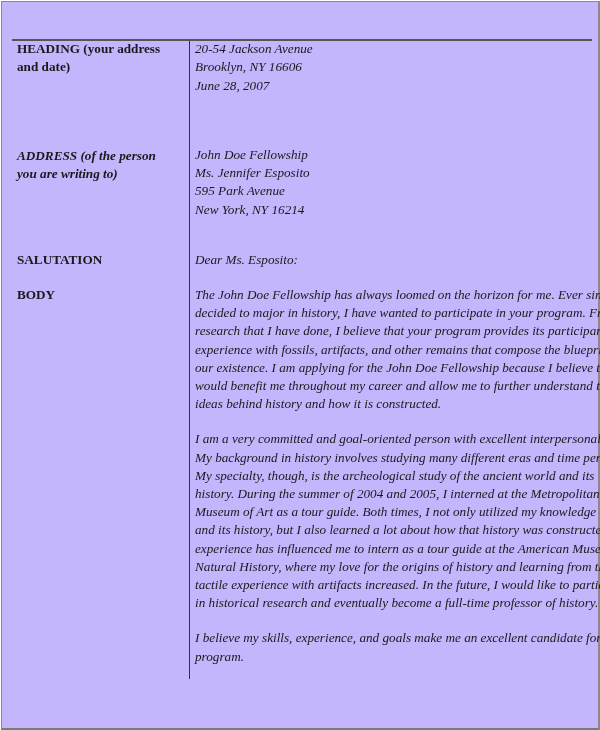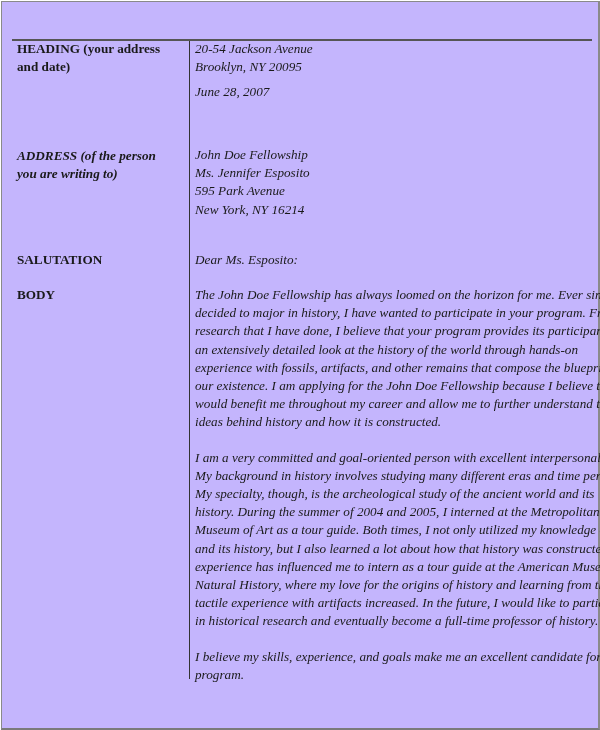--- a/index.html
+++ b/index.html
@@ -32,22 +32,22 @@
 </head>
 <body>
 
 <div class="page">
   <div class="rule-top"></div>
   <div class="col-divider"></div>
 
   <div class="label" style="top:38px;">HEADING (your address and date)</div>
   <div class="content" style="top:38px;">
     <span class="line">20-54 Jackson Avenue</span>
-    <span class="line">Brooklyn, NY 20095</span>
-    <span class="line" style="margin-top:7px;">June 28, 2007</span>
+    <span class="line">Brooklyn, NY 16606</span>
+    <span class="line" style="margin-top:1px;">June 28, 2007</span>
   </div>
 
   <div class="label" style="top:145px;font-style:italic;">ADDRESS (of the person you are writing to)</div>
   <div class="content" style="top:144px;">
     <span class="line">John Doe Fellowship</span>
     <span class="line">Ms. Jennifer Esposito</span>
     <span class="line">595 Park Avenue</span>
     <span class="line">New York, NY 16214</span>
   </div>
 
@@ -55,21 +55,20 @@
   <div class="content" style="top:249px;">
     <span class="line">Dear Ms. Esposito:</span>
   </div>
 
   <div class="label" style="top:284px;">BODY</div>
   <div class="content" style="top:284px;">
     <p>
       <span class="line">The John Doe Fellowship has always loomed on the horizon for me. Ever since I</span>
       <span class="line">decided to major in history, I have wanted to participate in your program. From the</span>
       <span class="line">research that I have done, I believe that your program provides its participants with</span>
-      <span class="line">an extensively detailed look at the history of the world through hands-on</span>
       <span class="line">experience with fossils, artifacts, and other remains that compose the blueprint of</span>
       <span class="line">our existence.  I am applying for the John Doe Fellowship because I believe that it</span>
       <span class="line">would benefit me throughout my career and allow me to further understand the</span>
       <span class="line">ideas behind history and how it is constructed.</span>
     </p>
     <p style="margin-top:17px;">
       <span class="line">I am a very committed and goal-oriented person with excellent interpersonal skills.</span>
       <span class="line">My background in history involves studying many different eras and time periods.</span>
       <span class="line">My specialty, though, is the archeological study of the ancient world and its</span>
       <span class="line">history. During the summer of 2004 and 2005, I interned at the Metropolitan</span>

